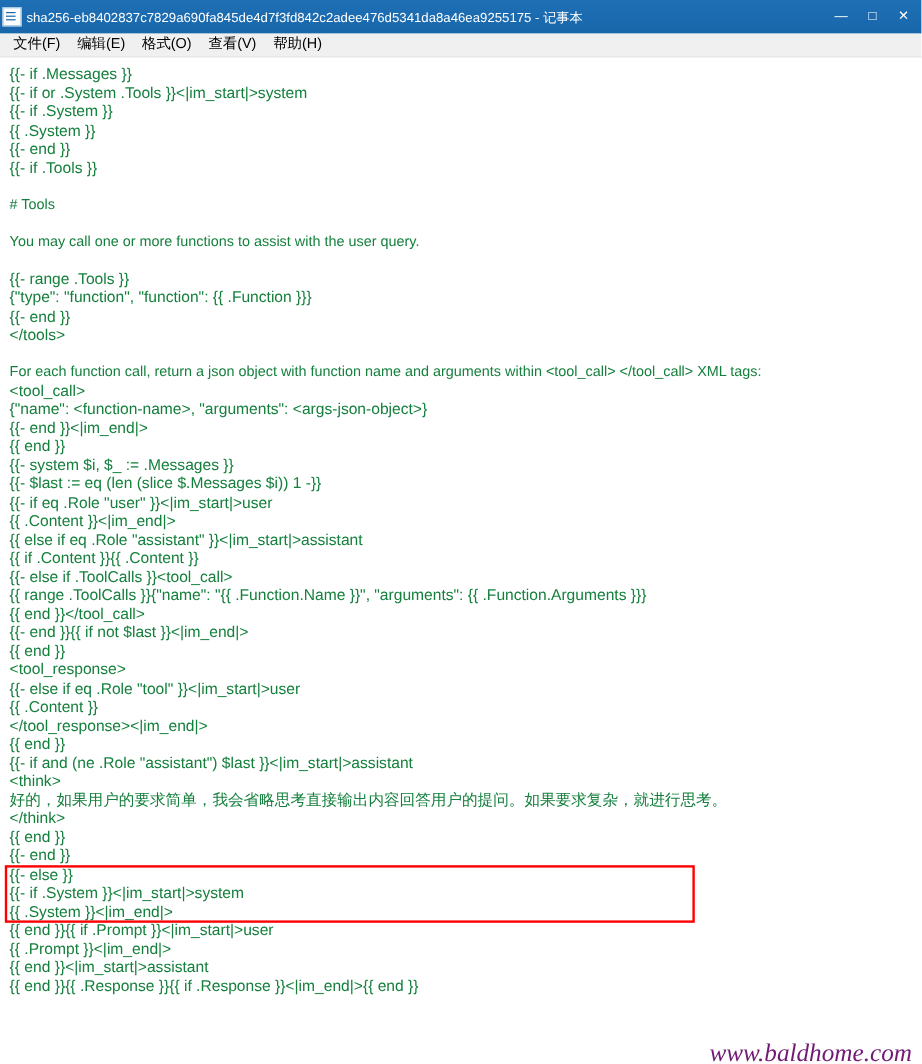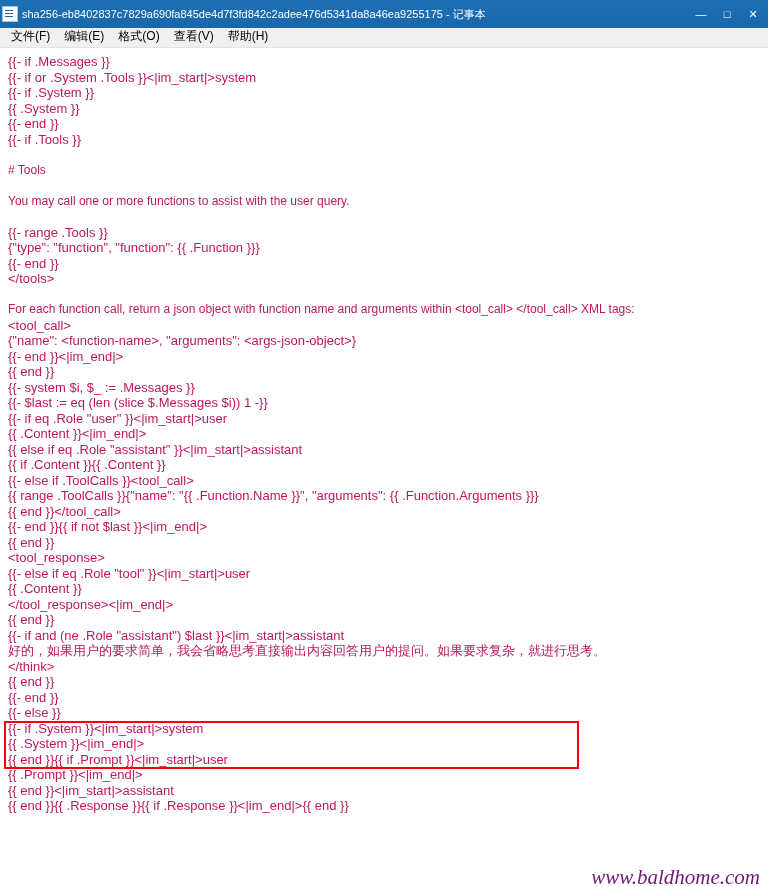--- a/index.html
+++ b/index.html
@@ -92,21 +92,21 @@
     padding: 6px 8px 0 8px;
     height: 846px;
     box-sizing: border-box;
     overflow: hidden;
   }
   .line {
     font-family: "Liberation Sans", sans-serif;
     font-size: 13px;
     line-height: 15.5px;
     white-space: pre;
-    color: #be185d;
+    color: #15803d;
     height: 15.5px;
   }
   .line.blank {
     height: 15.5px;
   }
   .line.big {
     font-size: 12px;
   }
   
   .redbox {
@@ -184,20 +184,21 @@
   <div class="line">{{ range .ToolCalls }}{"name": "{{ .Function.Name }}", "arguments": {{ .Function.Arguments }}}</div>
   <div class="line">{{ end }}&lt;/tool_call&gt;</div>
   <div class="line">{{- end }}{{ if not $last }}&lt;|im_end|&gt;</div>
   <div class="line">{{ end }}</div>
   <div class="line">&lt;tool_response&gt;</div>
   <div class="line">{{- else if eq .Role "tool" }}&lt;|im_start|&gt;user</div>
   <div class="line">{{ .Content }}</div>
   <div class="line">&lt;/tool_response&gt;&lt;|im_end|&gt;</div>
   <div class="line">{{ end }}</div>
   <div class="line">{{- if and (ne .Role "assistant") $last }}&lt;|im_start|&gt;assistant</div>
+  <div class="line">&lt;think&gt;</div>
   <div class="line">好的，如果用户的要求简单，我会省略思考直接输出内容回答用户的提问。如果要求复杂，就进行思考。</div>
   <div class="line">&lt;/think&gt;</div>
   <div class="line">{{ end }}</div>
   <div class="line">{{- end }}</div>
   <div class="line">{{- else }}</div>
   <div class="line">{{- if .System }}&lt;|im_start|&gt;system</div>
   <div class="line">{{ .System }}&lt;|im_end|&gt;</div>
   <div class="line">{{ end }}{{ if .Prompt }}&lt;|im_start|&gt;user</div>
   <div class="line">{{ .Prompt }}&lt;|im_end|&gt;</div>
   <div class="line">{{ end }}&lt;|im_start|&gt;assistant</div>

